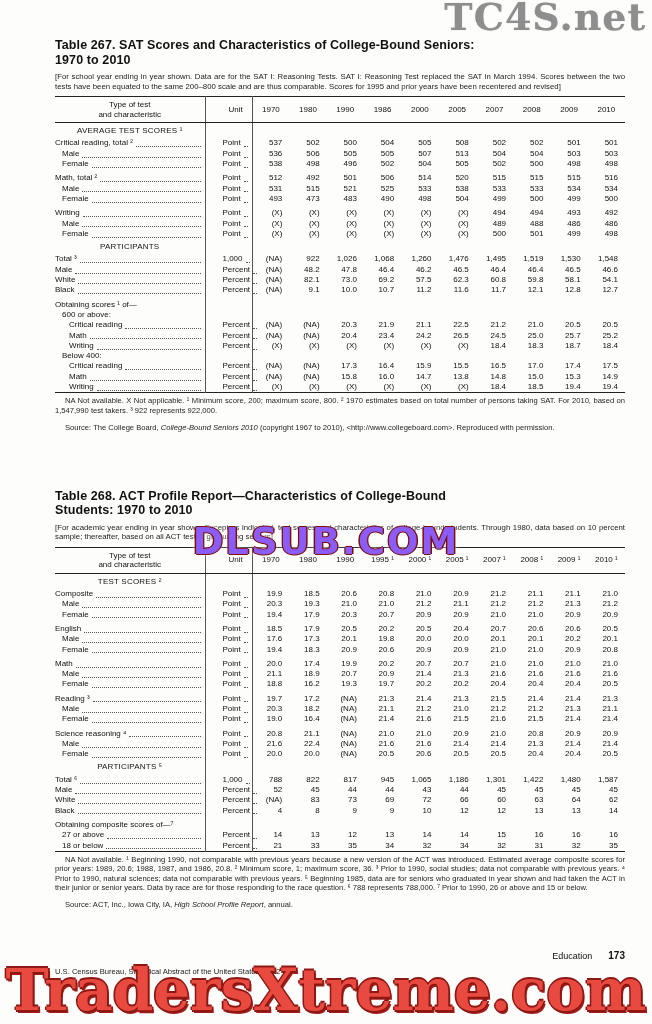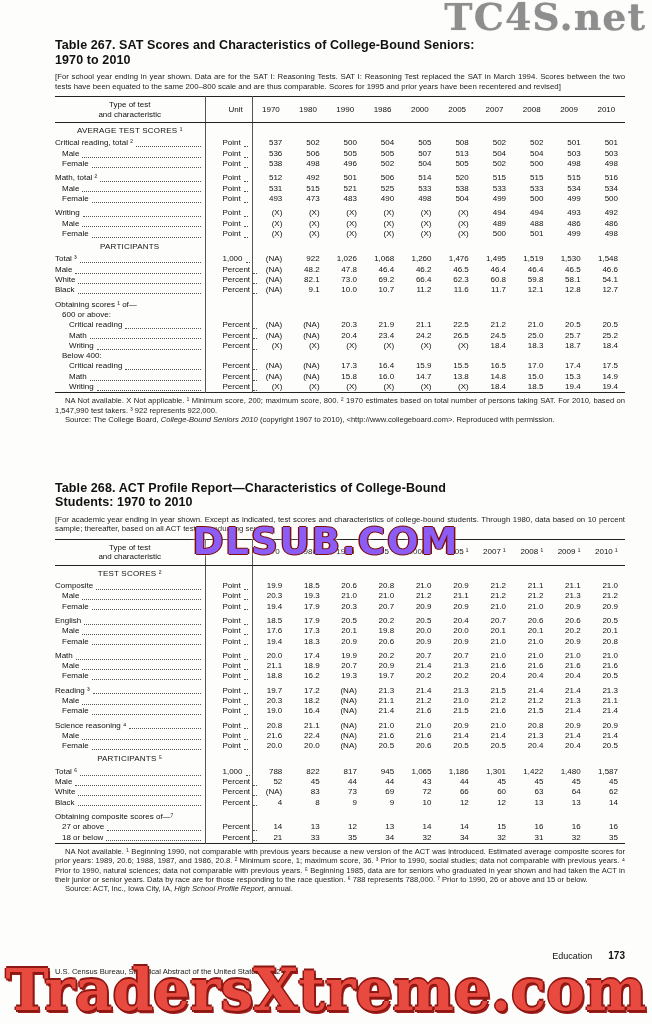--- a/index.html
+++ b/index.html
@@ -32,21 +32,21 @@
   td.sect { text-align:center; letter-spacing:.2px; }
   .cellflex { display:flex; align-items:flex-end; padding-right:2px; }
   .cellflex .txt { white-space:nowrap; }
   .cellflex .dots { flex:1; min-width:4px; border-bottom:1px dotted #555; margin:0 2px 1.5px 3px; }
   td.ind1 .cellflex { padding-left:7px; }
   td.ind2 .cellflex { padding-left:14px; }
   td.unit .cellflex { padding-left:3px; }
 
   
   .fn { font-size:7.6px; line-height:9.4px; color:#1d1d1d; margin-top:3px; text-indent:10px; text-align:justify; }
-  .fn.src { margin-top:0; }
+  .fn.src { margin-top:8px; }
   .fn i { font-style:italic; }
 
   
   .b268 { margin-top:56px; position:relative; }
 
   
   .wm { position:absolute; pointer-events:none; white-space:nowrap; }
   .wm-top {
     top:-6px; right:6px;
     font-family:"DejaVu Serif", serif; font-weight:bold;
@@ -422,21 +422,21 @@
                 <td class="unit">
                   <div class="cellflex">
                     <span class="txt">Percent</span>
                     <span class="dots"></span>
                   </div>
                 </td>
                 <td class="val">(NA)</td>
                 <td class="val">82.1</td>
                 <td class="val">73.0</td>
                 <td class="val">69.2</td>
-                <td class="val">66.4</td>
+                <td class="val">57.5</td>
                 <td class="val">62.3</td>
                 <td class="val">60.8</td>
                 <td class="val">59.8</td>
                 <td class="val">58.1</td>
                 <td class="val">54.1</td>
               </tr>
               <tr>
                 <td class="stub ind0">
                   <div class="cellflex">
                     <span class="txt">Black</span>

